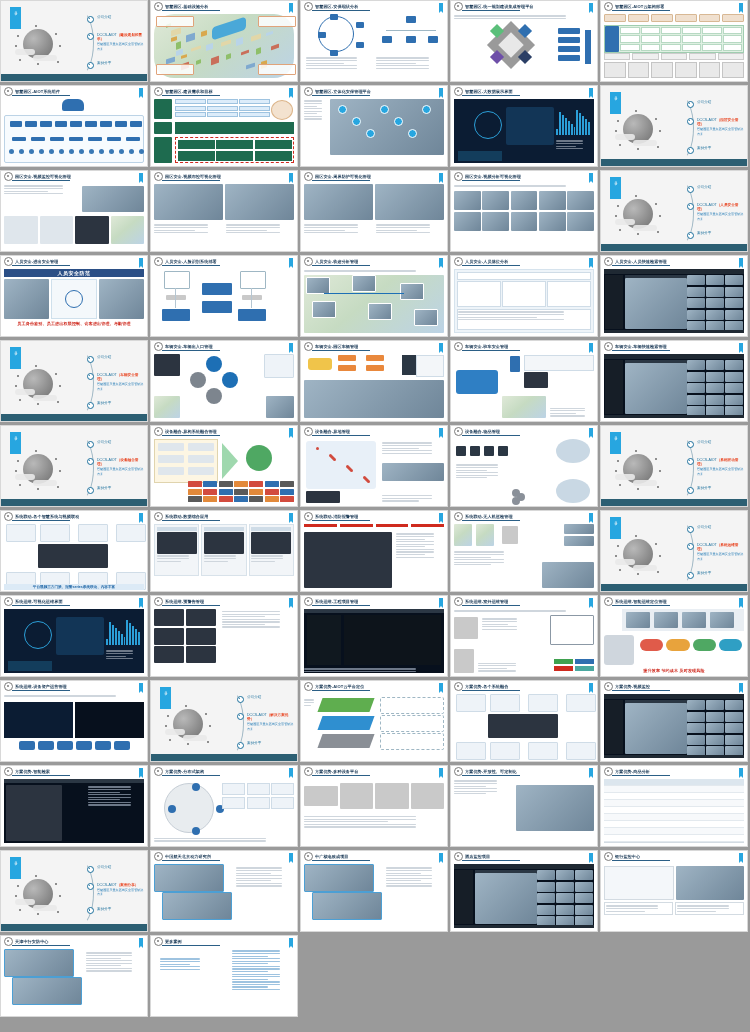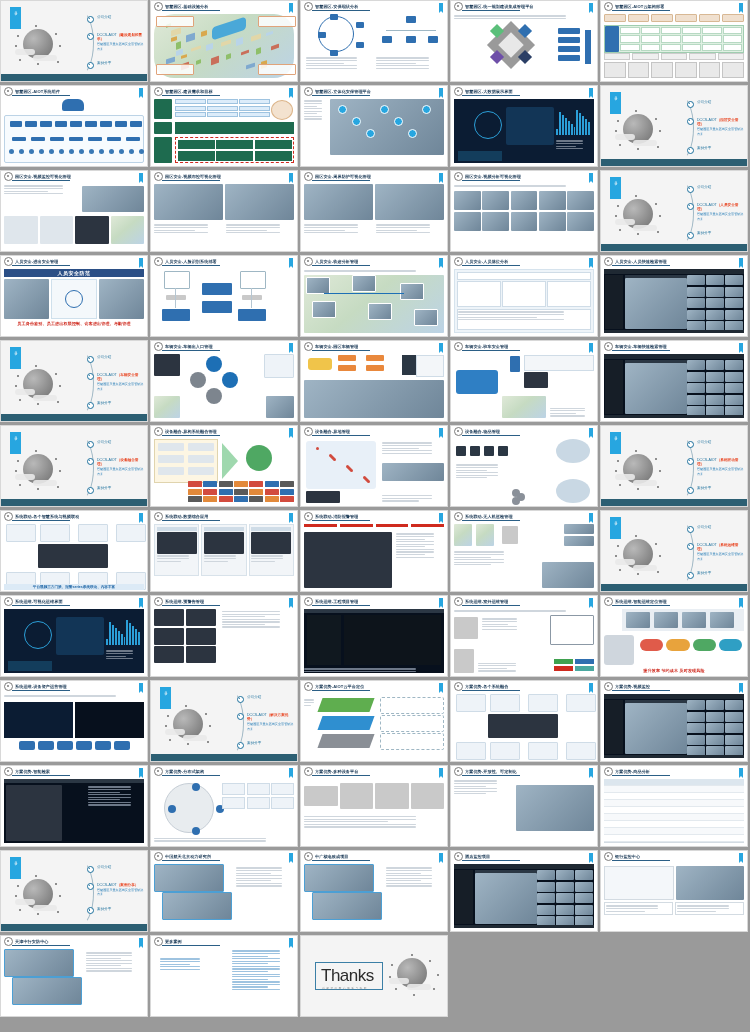--- a/index.html
+++ b/index.html
@@ -1807,32 +1807,13 @@
           <div class="tline m blu"></div>
           <div class="tline m blu"></div>
           <div class="tline s blu"></div>
           <div class="tline m blu"></div>
           <div class="tline m blu"></div>
           <div class="tline s blu"></div>
           <div class="tline m blu"></div>
         </div>
       </div>
     </div>
-    <div class="slide divider">
-      <div class="dots"></div>
-      <div class="thanksbox"></div>
-      <div class="thankstext">Thanks</div>
-      <div class="thankssub">感谢您的耐心观看与聆听</div>
-      <div class="globe" style="left: 88px; top: 18px; width: 52px; height: 46px;">
-        <div class="ball"></div>
-        <div class="cloud c1"></div>
-        <div class="cloud c2"></div>
-        <div class="nd" style="left: 2px; top: 10px;"></div>
-        <div class="nd" style="left: 40px; top: 6px;"></div>
-        <div class="nd" style="left: 6px; top: 34px;"></div>
-        <div class="nd" style="left: 44px; top: 34px;"></div>
-        <div class="nd" style="left: 22px; top: 0px;"></div>
-        <div class="nd" style="left: 24px; top: 40px;"></div>
-        <div class="nd" style="left: 0px; top: 22px;"></div>
-        <div class="nd" style="left: 48px; top: 20px;"></div>
-      </div>
-    </div>
   </div>
 
 </body></html>

